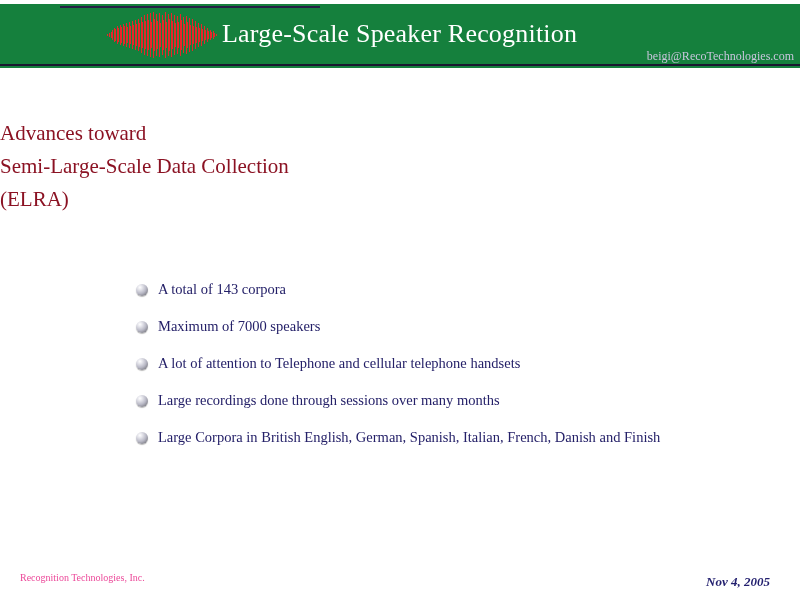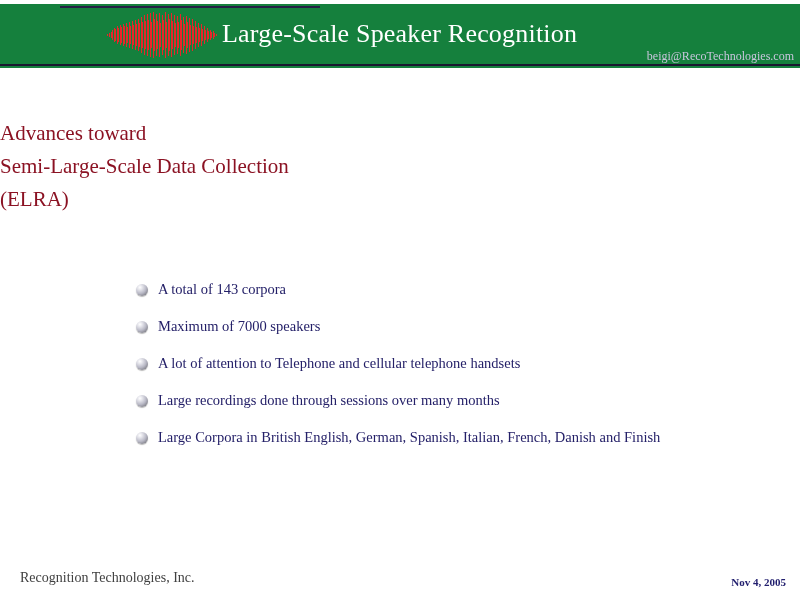--- a/index.html
+++ b/index.html
@@ -111,32 +111,33 @@
     font-size: 14.5px;
     line-height: 19px;
     white-space: nowrap;
   }
 
   
   #footer-company {
     position: absolute;
     left: 20px;
     top: 570px;
-    color: #404040;
-    font-size: 14px;
+    color: #ec4899;
+    font-size: 10px;
     line-height: 16px;
     white-space: nowrap;
   }
   #footer-date {
     position: absolute;
-    right: 14px;
+    right: 30px;
     top: 575px;
     color: #221f6e;
-    font-size: 11px;
+    font-size: 13px;
     font-weight: bold;
+    font-style: italic;
     line-height: 14px;
     white-space: nowrap;
   }
 </style>
 </head>
 <body>
 
 <div id="slide-root">
 
   <div id="header-band">

